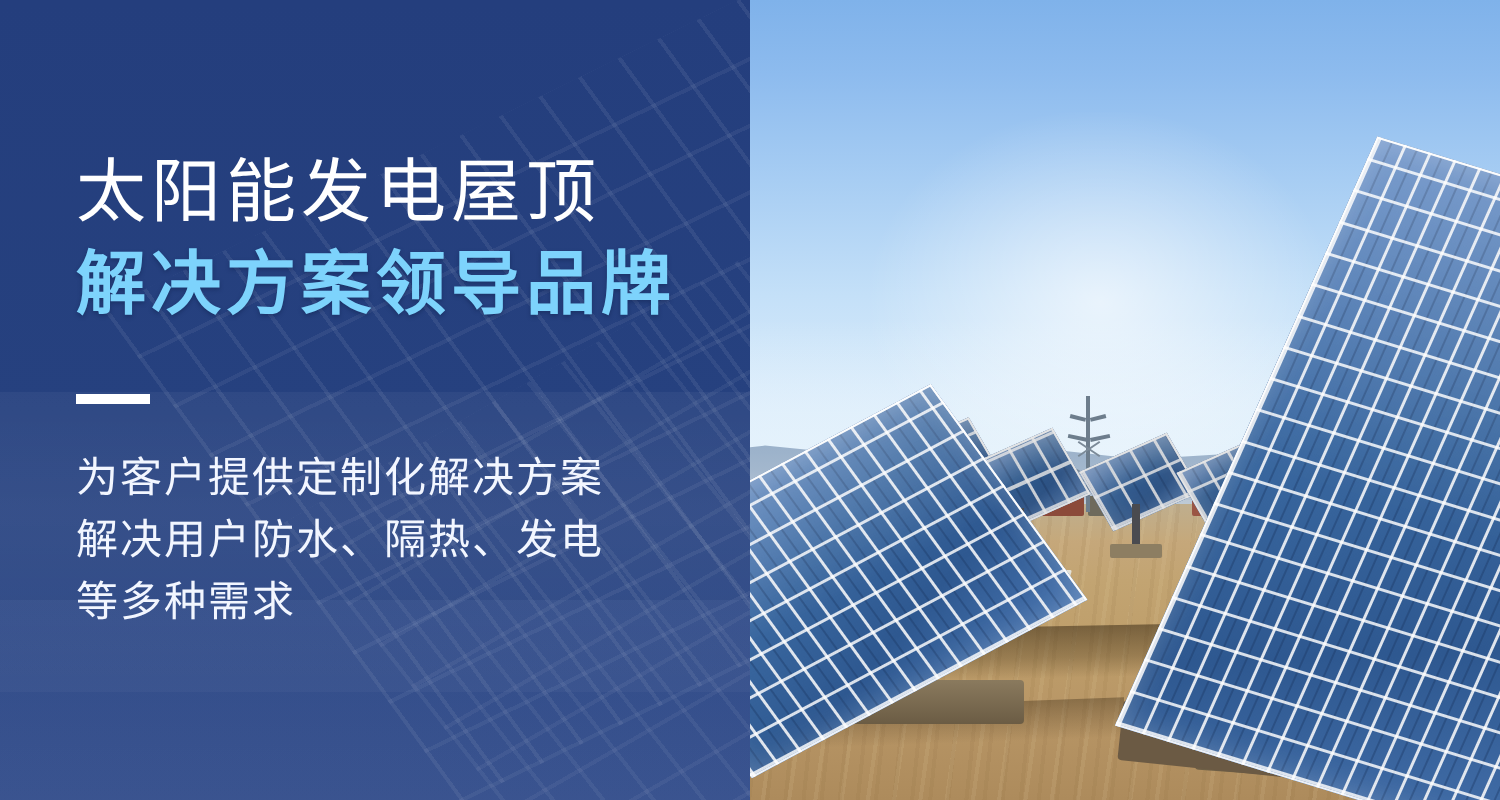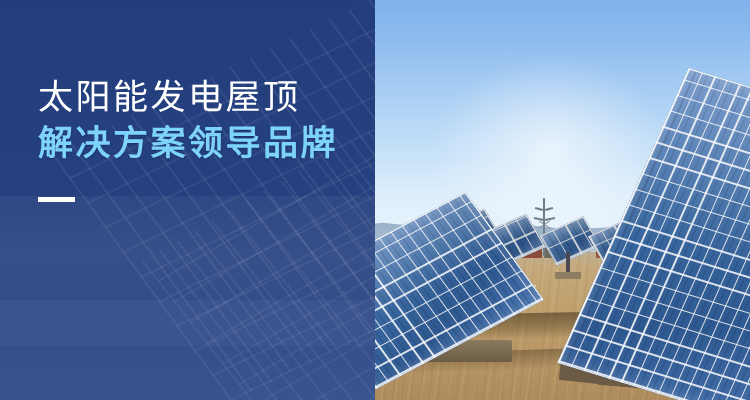--- a/index.html
+++ b/index.html
@@ -313,15 +313,20 @@
     <div class="ghost-band"></div>
     <div class="ghost-ground"></div>
   </div>
 
   <div class="content">
     <div class="h-line1">太阳能发电屋顶</div>
     <div class="h-line2">解决方案领导品牌</div>
 
     <div class="divider"></div>
 
+    <div class="body-text">
+      <div>为客户提供定制化解决方案</div>
+      <div>解决用户防水、隔热、发电</div>
+      <div>等多种需求</div>
+    </div>
   </div>
 
 </div>
 
 </body></html>

